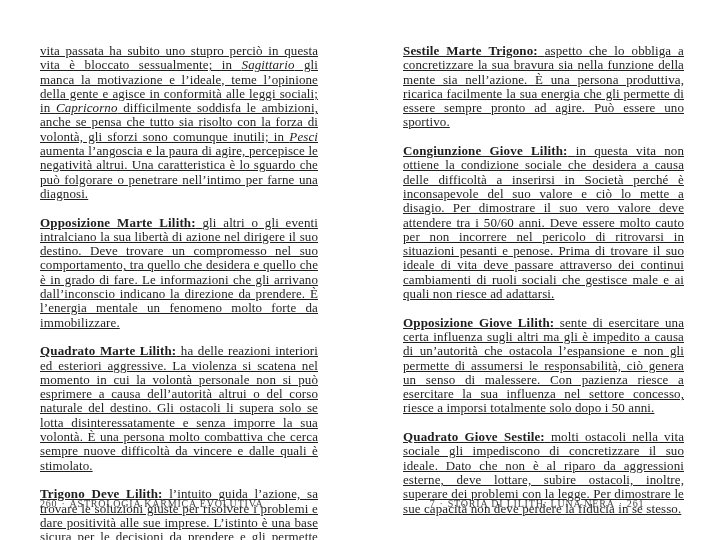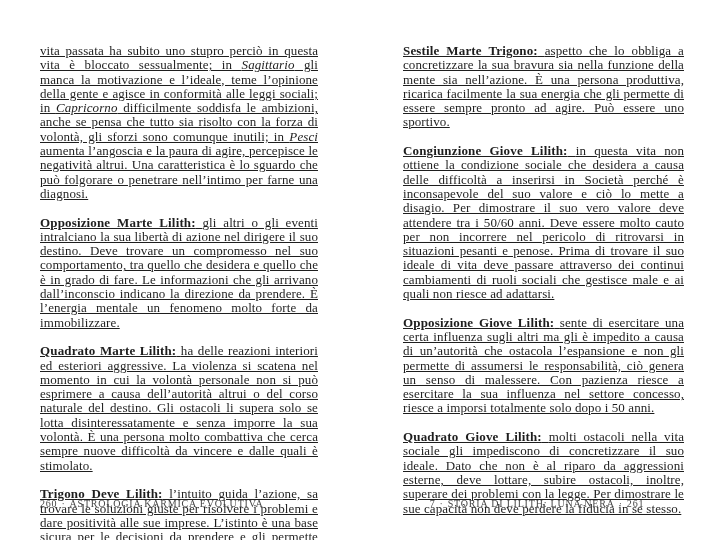--- a/index.html
+++ b/index.html
@@ -89,21 +89,21 @@
 
   <section class="page page-right">
     <div class="text-block">
 
       <p><span class="lead">Sestile Marte Trigono:</span> <span>aspetto che lo obbliga a concretizzare la sua bravura sia nella funzione della mente sia nell’azione. È una persona produttiva, ricarica facilmente la sua energia che gli permette di essere sempre pronto ad agire. Può essere uno sportivo.</span></p>
 
       <p><span class="lead">Congiunzione Giove Lilith:</span> <span>in questa vita non ottiene la condizione sociale che desidera a causa delle difficoltà a inserirsi in Società perché è inconsapevole del suo valore e ciò lo mette a disagio. Per dimostrare il suo vero valore deve attendere tra i 50/60 anni. Deve essere molto cauto per non incorrere nel pericolo di ritrovarsi in situazioni pesanti e penose. Prima di trovare il suo ideale di vita deve passare attraverso dei continui cambiamenti di ruoli sociali che gestisce male e ai quali non riesce ad adattarsi.</span></p>
 
       <p><span class="lead">Opposizione Giove Lilith:</span> <span>sente di esercitare una certa influenza sugli altri ma gli è impedito a causa di un’autorità che ostacola l’espansione e non gli permette di assumersi le responsabilità, ciò genera un senso di malessere. Con pazienza riesce a esercitare la sua influenza nel settore concesso, riesce a imporsi totalmente solo dopo i 50 anni.</span></p>
 
-      <p><span class="lead">Quadrato Giove Lilith:</span> <span>molti ostacoli nella vita sociale gli impediscono di concretizzare il suo ideale. Dato che non è al riparo da aggressioni esterne, deve lottare, subire ostacoli, inoltre, superare dei problemi con la legge. Per dimostrare le sue capacità non deve perdere la fiducia in se stesso.</span></p>
+      <p><span class="lead">Quadrato Giove Sestile:</span> <span>molti ostacoli nella vita sociale gli impediscono di concretizzare il suo ideale. Dato che non è al riparo da aggressioni esterne, deve lottare, subire ostacoli, inoltre, superare dei problemi con la legge. Per dimostrare le sue capacità non deve perdere la fiducia in se stesso.</span></p>
 
     </div>
 
     <footer class="footer footer-right">
       <span>7</span><span class="sep">·</span><span>STORIA DI LILITH: LUNA NERA</span><span class="sep">·</span><span>261</span>
     </footer>
   </section>
 
 </div>
 

